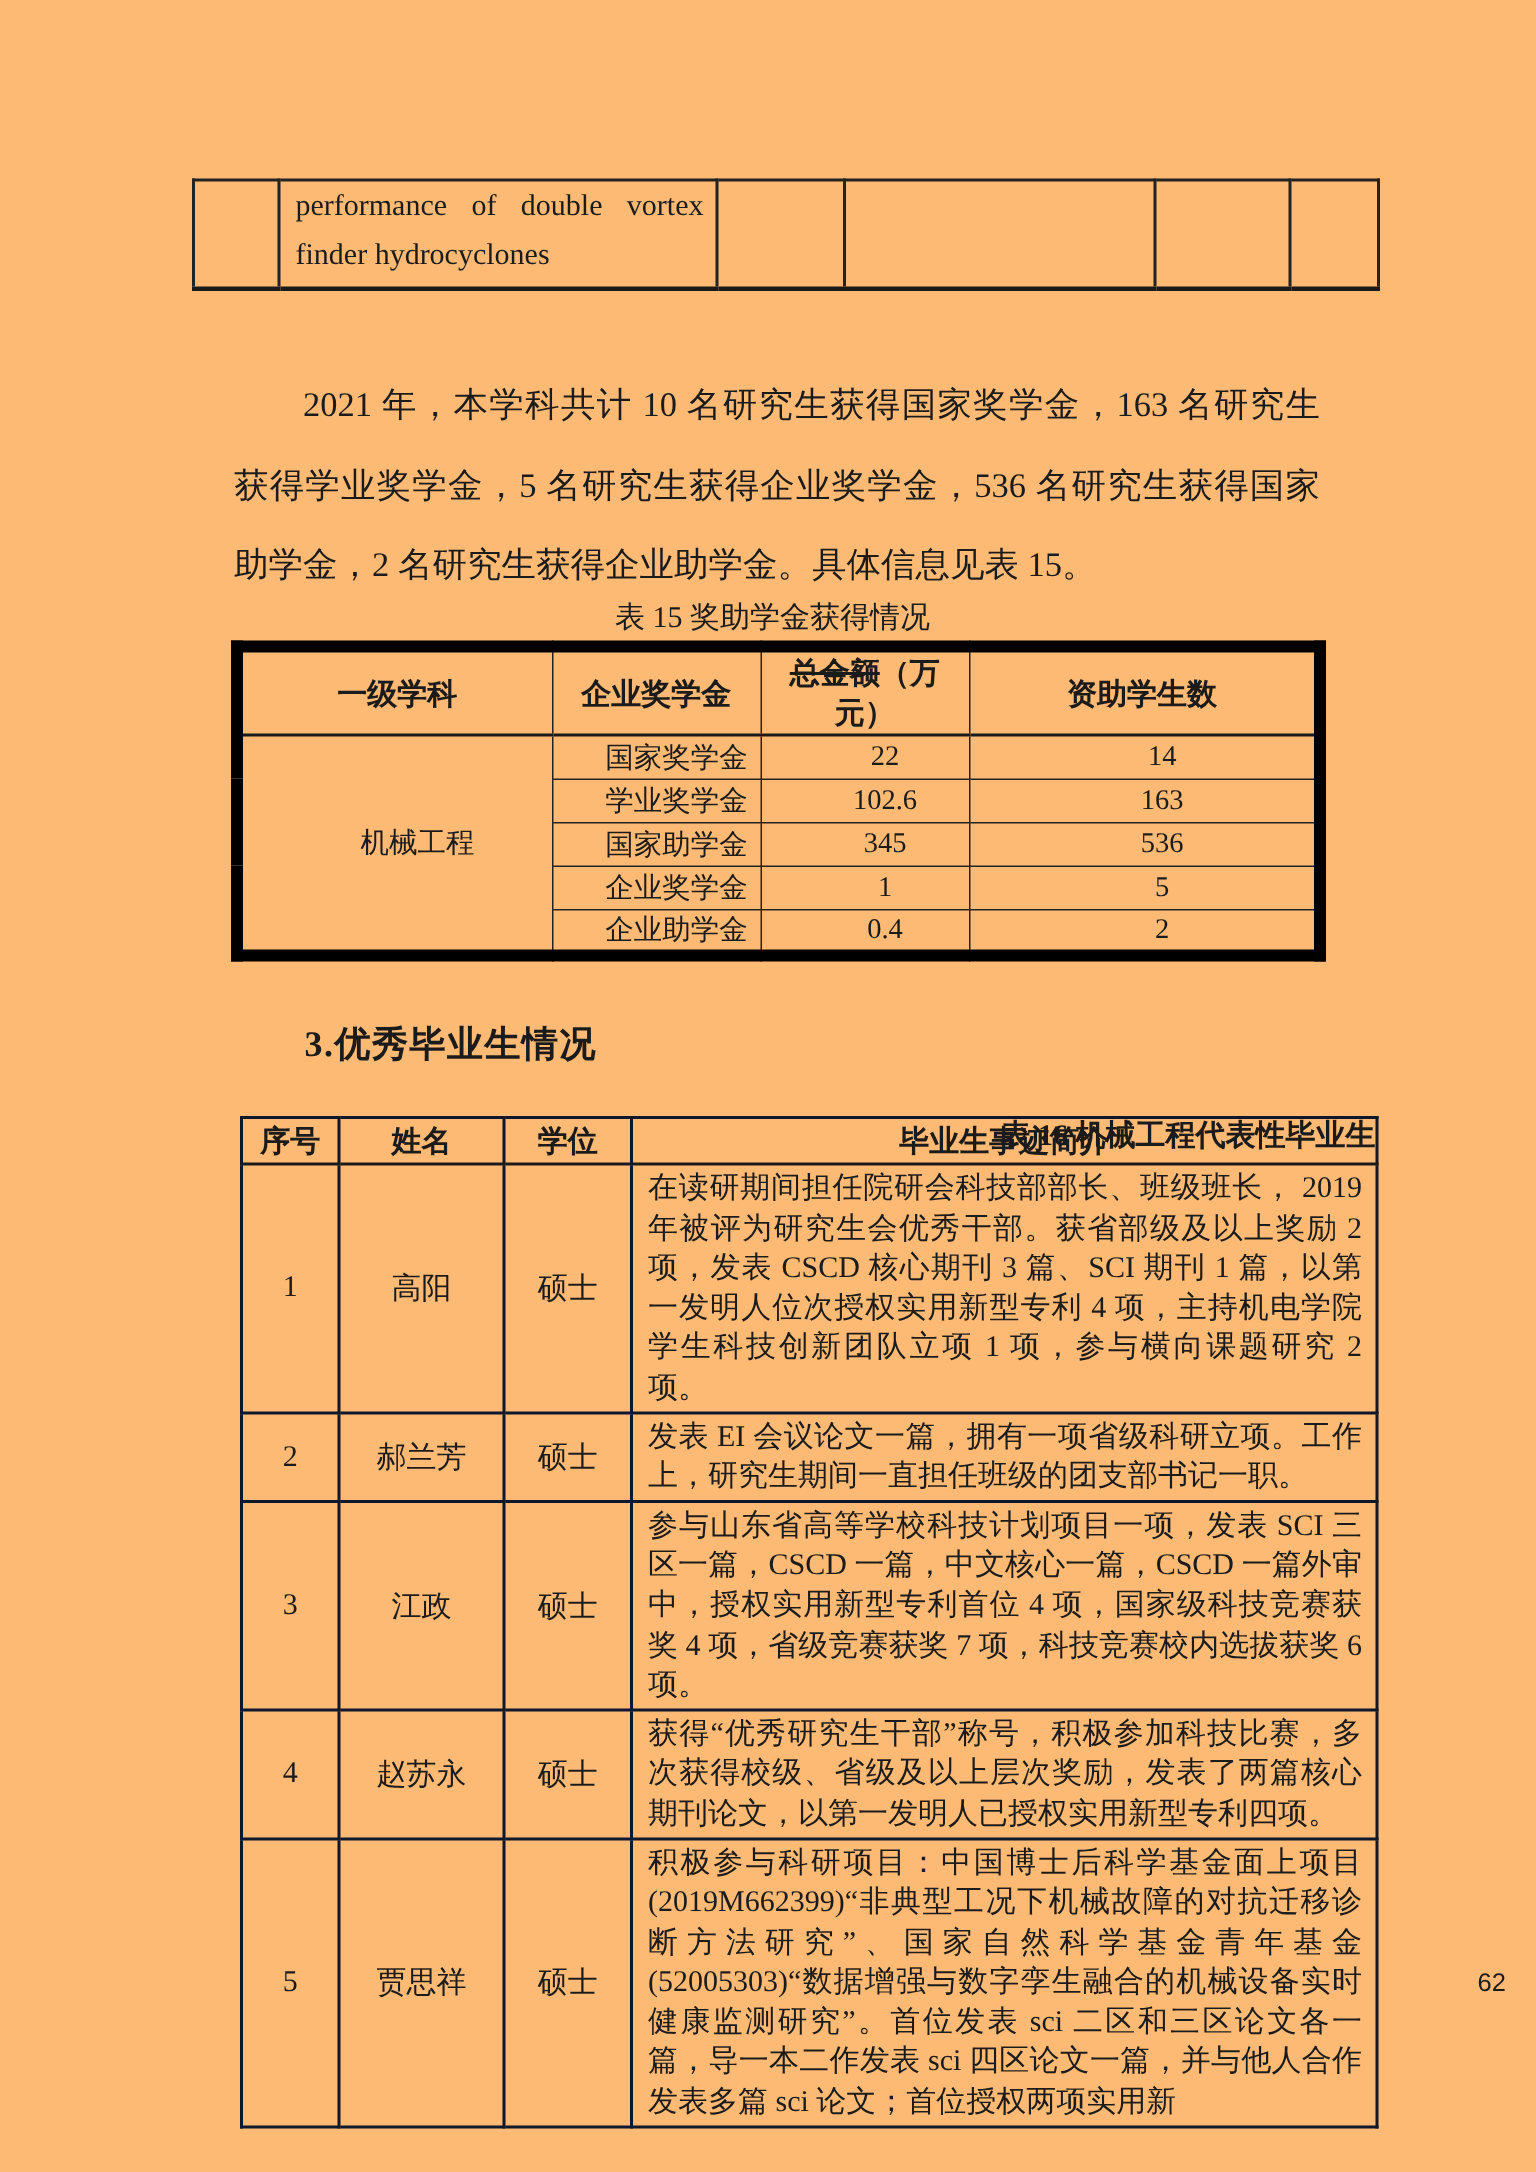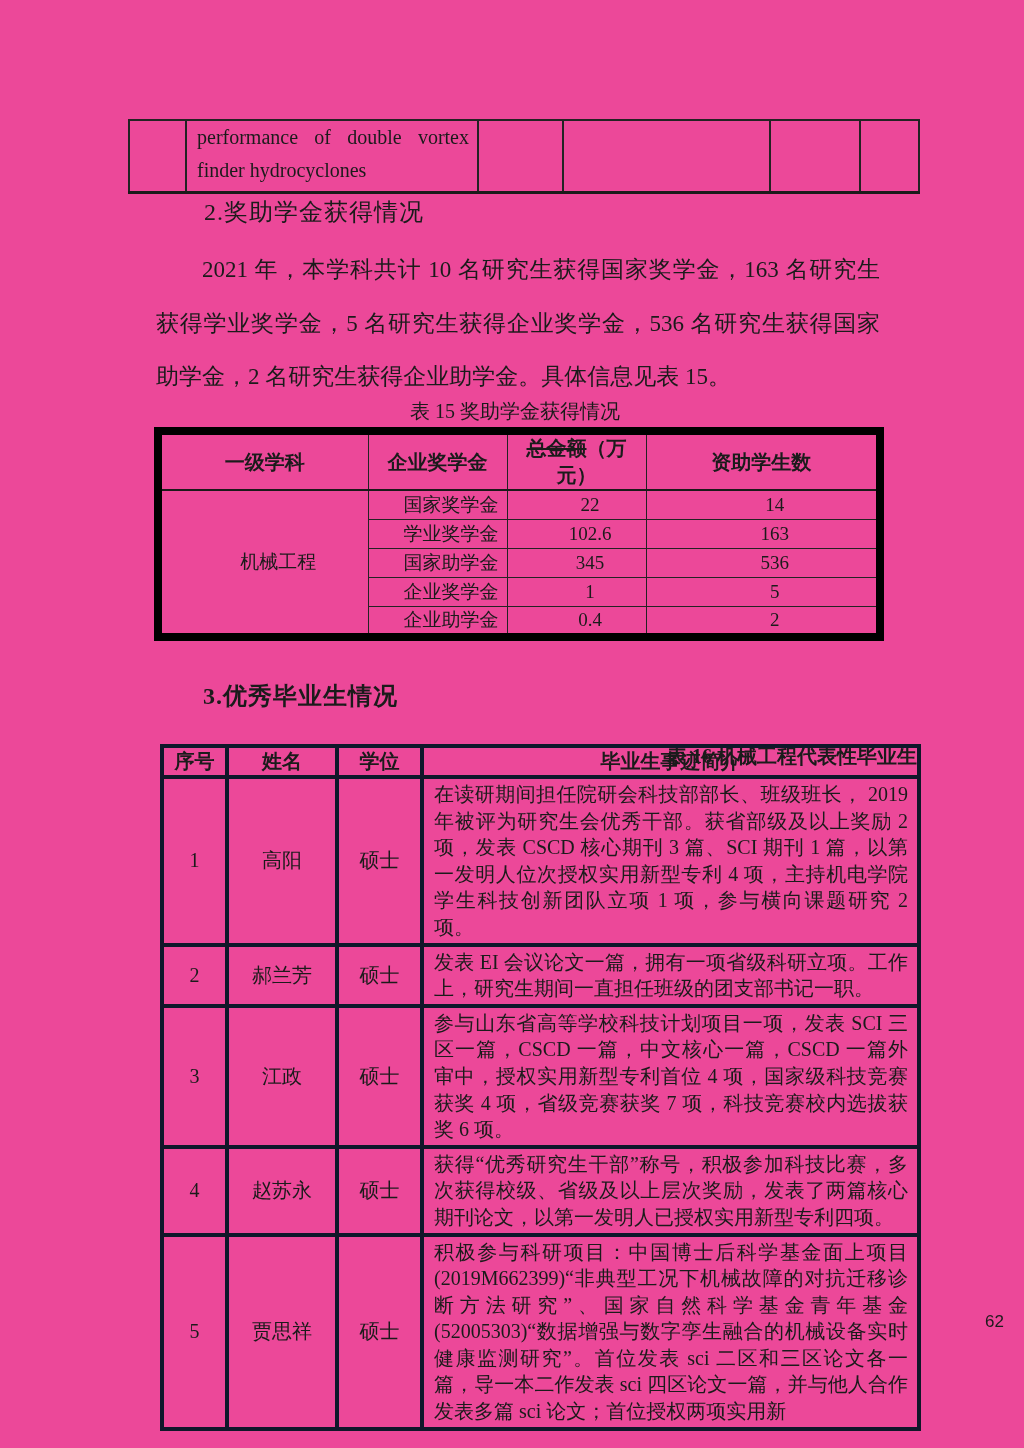--- a/index.html
+++ b/index.html
@@ -3,21 +3,21 @@
 <meta charset="utf-8">
 <style>
   * { margin: 0; padding: 0; box-sizing: border-box; }
   html, body { background: #ffffff; }
   body {
     width: 1024px; height: 1448px;
     font-family: "Liberation Serif", "DejaVu Serif", serif;
     color: #1b1b1b;
     position: relative;
   }
-  .page { position: relative; width: 1024px; height: 1448px; background: #ec4899; overflow: hidden; }
+  .page { position: relative; width: 1024px; height: 1448px; background: #fdba74; overflow: hidden; }
 
   
   .top-table {
     position: absolute; left: 128px; top: 119px; width: 790px;
     border-collapse: collapse; table-layout: fixed;
   }
   .top-table td {
     border: 2px solid #232323;
     border-bottom: 3px solid #1a1a1a;
     height: 69px; vertical-align: middle;
@@ -66,21 +66,21 @@
   .table15 tbody td { height: 29px; padding-left: 27px; }
   .struck { text-decoration: line-through; }
 
   
   .table16 {
     position: absolute; left: 160px; top: 744px; width: 757px;
     border-collapse: collapse; table-layout: fixed;
     font-size: 20px;
   }
   .table16 { border: 2px solid #1a1a1a; }
-  .table16 th, .table16 td { border: 4px solid #0f172a; vertical-align: middle; }
+  .table16 th, .table16 td { border: 2px solid #0f172a; vertical-align: middle; }
   .table16 thead th { height: 31px; font-weight: bold; text-align: center; border-bottom: 2px solid #1a1a1a; }
   .table16 td.center { text-align: center; }
   .table16 td.intro {
     text-align: justify; line-height: 26.6px;
     padding: 2px 9px 2px 10px; vertical-align: middle;
   }
   .table16 tbody tr { border-bottom: 1px solid #232323; }
 
   
   .page-number {
@@ -108,21 +108,20 @@
         <td></td>
         <td class="txt">performance of double vortex finder hydrocyclones</td>
         <td></td>
         <td></td>
         <td></td>
         <td></td>
       </tr>
     </tbody>
   </table>
 
-  <div class="heading-2">2.奖助学金获得情况</div>
   <div class="body-para">2021 年，本学科共计 10 名研究生获得国家奖学金，163 名研究生获得学业奖学金，5 名研究生获得企业奖学金，536 名研究生获得国家助学金，2 名研究生获得企业助学金。具体信息见表 15。</div>
 
   <div class="caption-15">表 15 奖助学金获得情况</div>
   <table class="table15">
     <colgroup>
       <col style="width:210px">
         <col style="width:139px">
         <col style="width:139px">
         <col style="width:234px">
     </colgroup>

